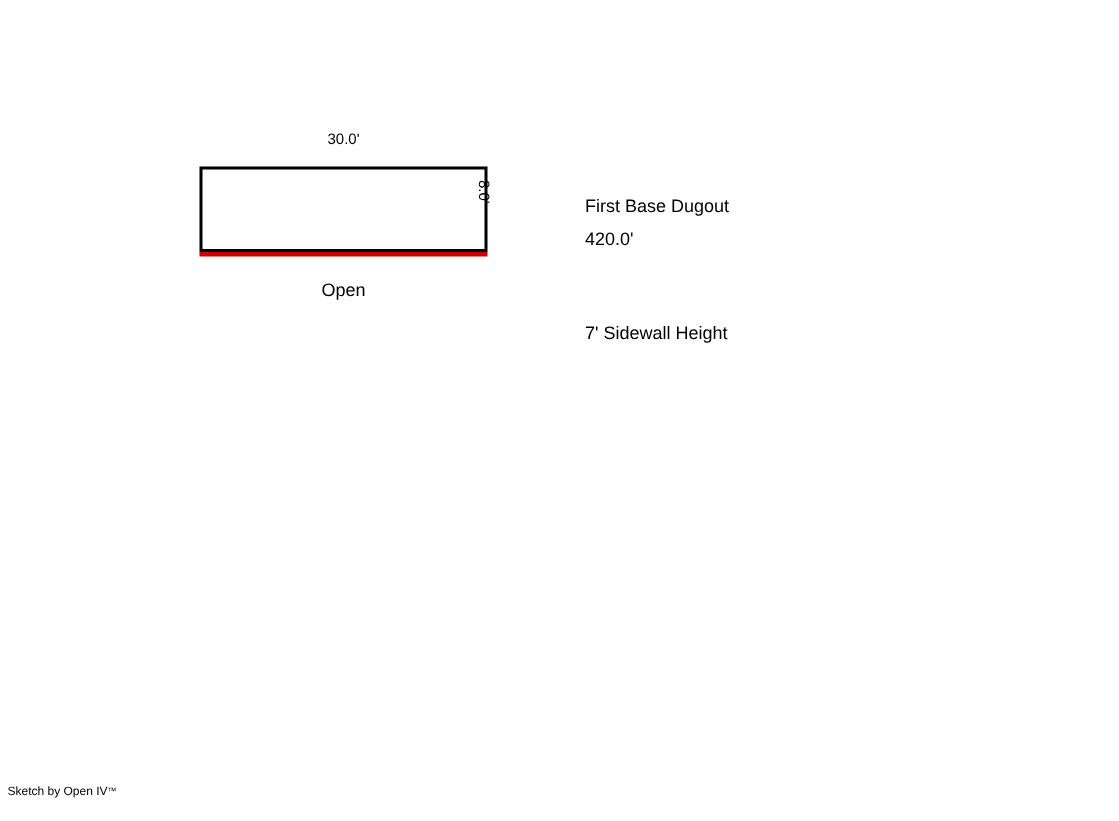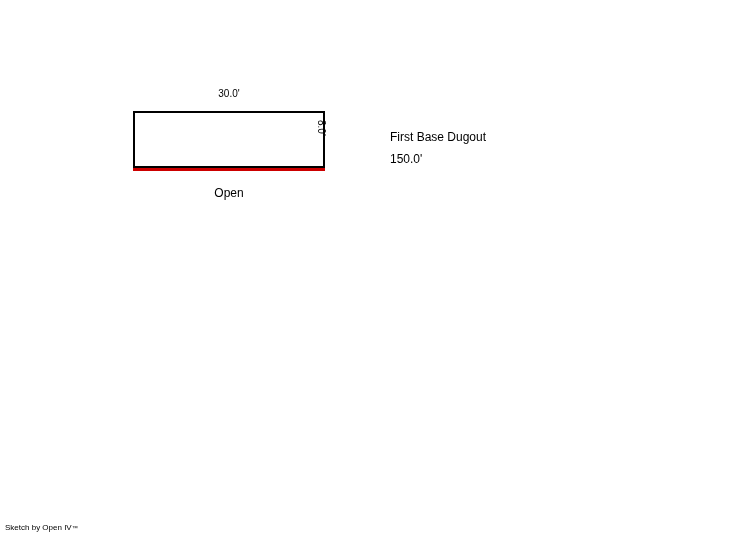--- a/index.html
+++ b/index.html
@@ -102,21 +102,22 @@
   <div class="rect-shape"></div>
 
   <div class="open-side"></div>
 
   <div class="dim-right">8.0'</div>
 
   <div class="label-open">Open</div>
 
   <div class="note note-1">First Base Dugout</div>
 
-  <div class="note note-2">150.0'</div>
+  <div class="note note-2">420.0'</div>
 
 
+  <div class="note note-4">7' Sidewall Height</div>
 
   <div class="credit">
     <span>Sketch by Open IV</span><span class="tm">™</span>
   </div>
 
 </div>
 
 </body></html>

